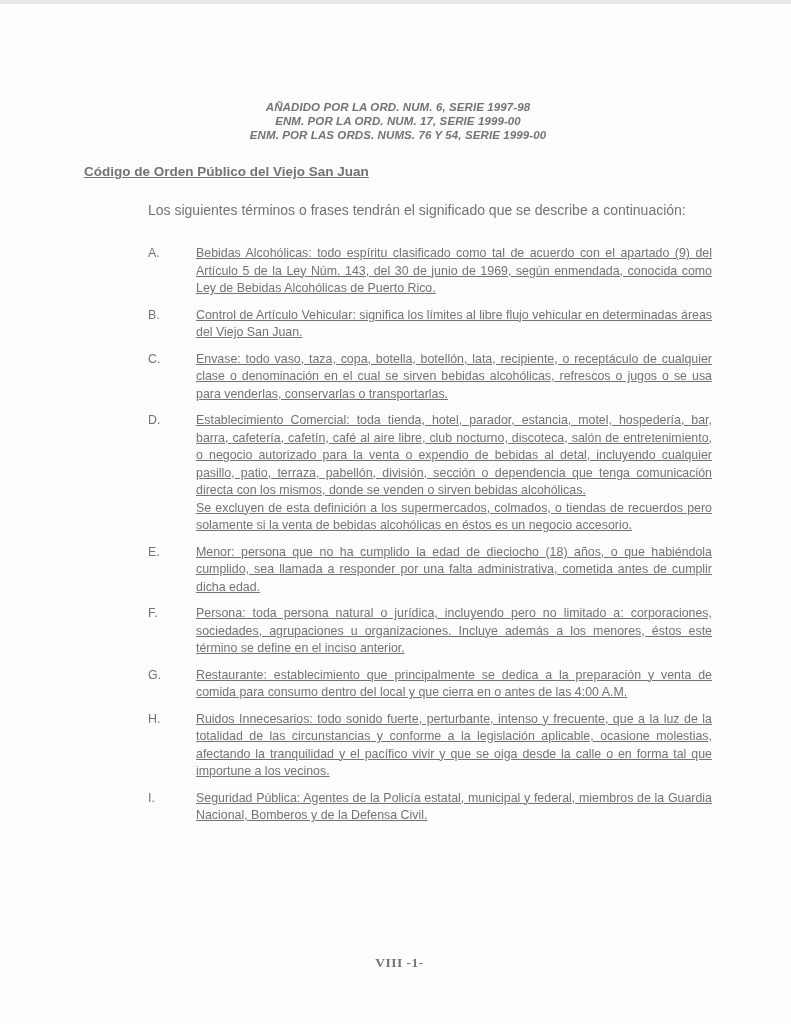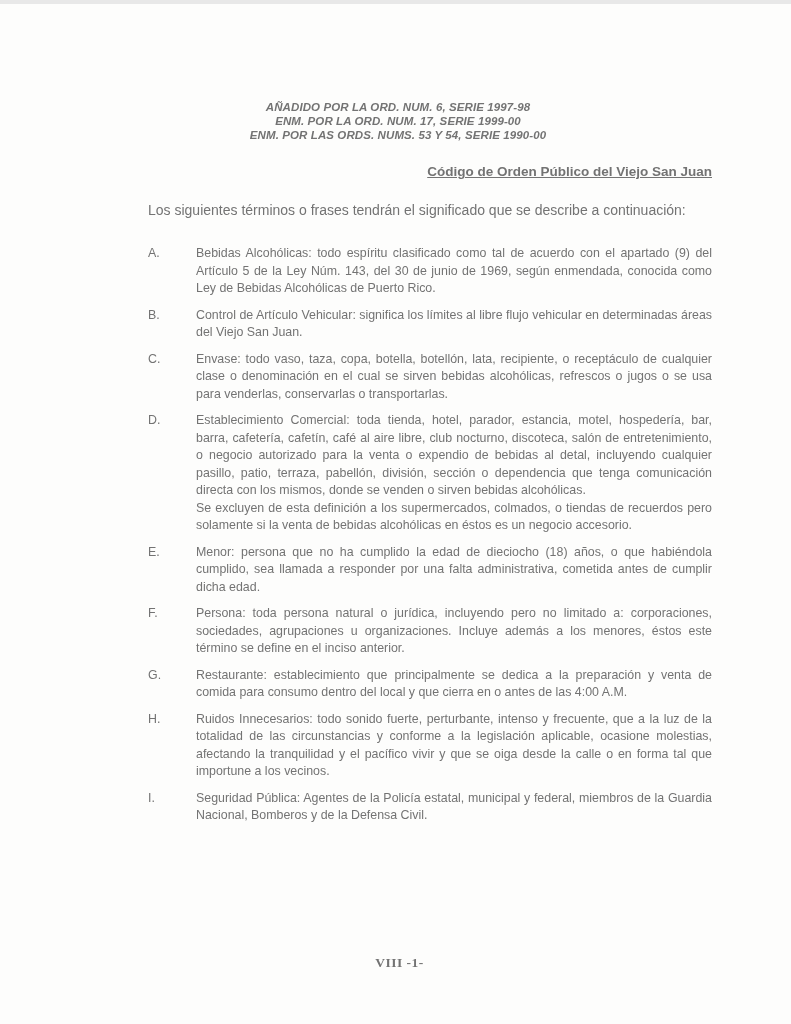--- a/index.html
+++ b/index.html
@@ -19,21 +19,21 @@
   }
   .doc-header {
     text-align: center;
     font-size: 11.5px;
     font-weight: bold;
     font-style: italic;
     line-height: 14px;
     letter-spacing: 0.1px;
   }
   .doc-title {
-    text-align: right;
+    text-align: left;
     font-size: 13.5px;
     font-weight: bold;
     margin-top: 22px;
   }
   .doc-title span { text-decoration: underline; }
   .section-heading {
     font-size: 12.5px;
     font-weight: bold;
     text-decoration: underline;
     margin-top: 27px;
@@ -53,20 +53,21 @@
     display: flex;
     margin-bottom: 9px;
     font-size: 12.4px;
     line-height: 17.5px;
   }
   .def-letter {
     flex: 0 0 48px;
   }
   .def-body {
     flex: 1;
+    text-decoration: underline;
   }
   .def-par {
     text-align: justify;
   }
   .page-number {
     position: absolute;
     left: 8px;
     right: 0;
     top: 951px;
     text-align: center;
@@ -78,21 +79,21 @@
 </style>
 </head>
 <body>
 
 <div class="page">
   <div class="content">
 
     <div class="doc-header">
       <div>AÑADIDO POR LA ORD. NUM. 6, SERIE 1997-98</div>
       <div>ENM. POR LA ORD. NUM. 17, SERIE 1999-00</div>
-      <div>ENM. POR LAS ORDS. NUMS. 53 Y 54, SERIE 1990-00</div>
+      <div>ENM. POR LAS ORDS. NUMS. 76 Y 54, SERIE 1999-00</div>
     </div>
 
     <div class="doc-title">
       <span>Código de Orden Público del Viejo San Juan</span>
     </div>
 
 
     <p class="intro">Los siguientes términos o frases tendrán el significado que se describe a continuación:</p>
 
     <div class="definitions">

